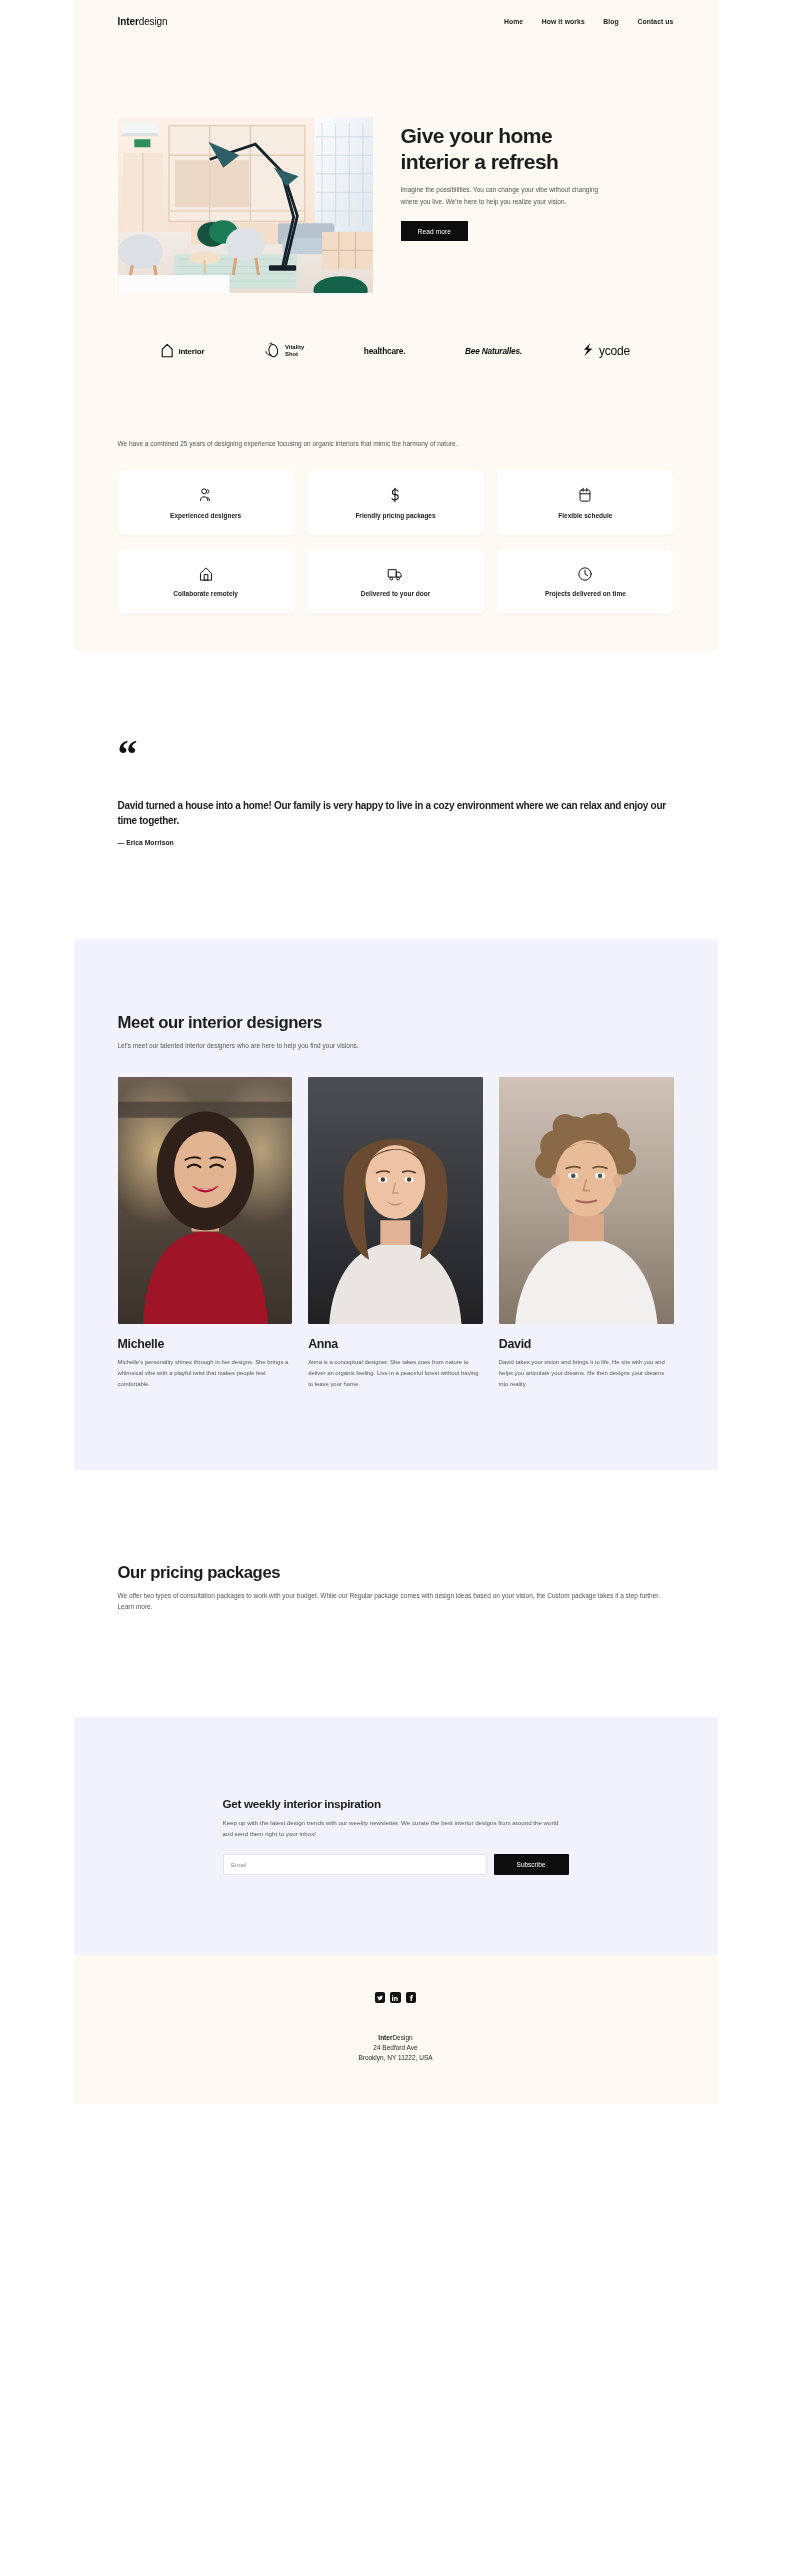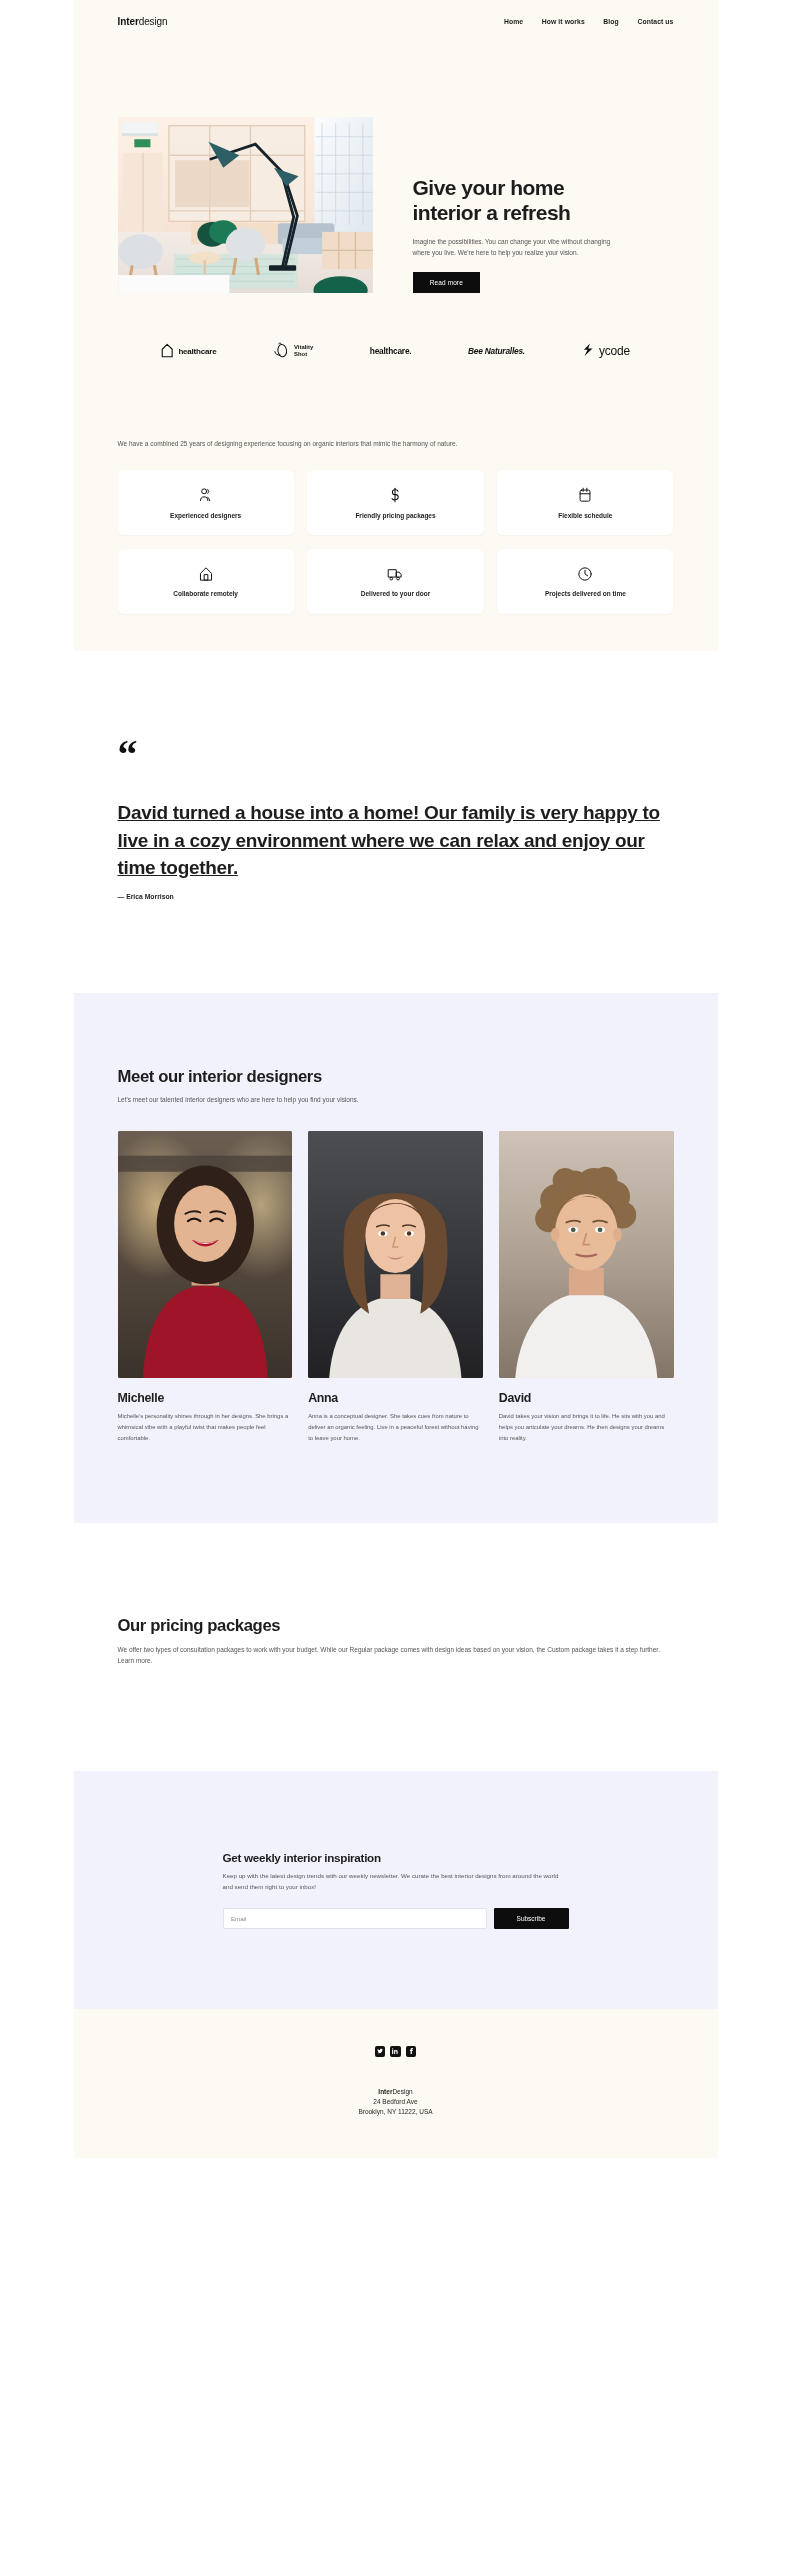--- a/index.html
+++ b/index.html
@@ -22,21 +22,21 @@
   
   .header { height:43px; display:flex; align-items:center; }
   .header-inner { width:556px; margin:0 auto; display:flex; align-items:center; justify-content:space-between; }
   .logo { font-size:10px; letter-spacing:-0.1px; color:#111; }
   .logo b { font-weight:700; }
   .logo span { font-weight:400; }
   .nav { display:flex; gap:18.5px; }
   .nav a { font-size:6.8px; font-weight:600; color:#1d1d1d; text-decoration:none; letter-spacing:0.1px; }
 
   
-  .hero { display:flex; gap:40px; padding:74px 0 0 0; align-items:flex-end; }
+  .hero { display:flex; gap:28px; padding:74px 0 0 0; align-items:flex-start; }
   .hero-img-box { width:255px; height:176px; flex:none; overflow:hidden; position:relative; }
   .hero-copy { flex:1; padding-top:6.2px; }
   .hero-title { font-size:21px; line-height:1.22; font-weight:700; letter-spacing:-0.5px; color:#1d1d1d; }
   .hero-sub { margin-top:10px; font-size:6.5px; line-height:1.75; color:#555; max-width:204px; }
   .btn-dark {
     display:inline-block; margin-top:13.6px; background:#0d0d0d; color:#fff;
     font-size:6.5px; padding:6.8px 17.3px; border:none; cursor:pointer;
     font-family:inherit; letter-spacing:0.1px;
   }
 
@@ -57,21 +57,21 @@
     display:flex; flex-direction:column; align-items:center; justify-content:center; gap:8.6px;
     box-shadow:0 0.6px 1.9px rgba(0,0,0,0.04);
   }
   .card .ico { width:16px; height:16px; display:flex; align-items:center; justify-content:center; }
   .card .ico svg { width:16px; height:16px; display:block; }
   .card .ctxt { font-size:6.5px; font-weight:600; color:#1d1d1d; }
 
   
   .quote-sec { padding:90px 0 93px; }
   .qmark { font-size:40px; line-height:0.7; font-weight:900; color:#111; letter-spacing:-2.5px; font-family:"Liberation Serif", serif; }
-  .quote-txt { margin-top:30px; font-size:19px; font-weight:700; line-height:1.45; letter-spacing:-0.3px; color:#1d1d1d; max-width:550px;text-decoration:underline; }
+  .quote-txt { margin-top:30px; font-size:10px; font-weight:700; line-height:1.45; letter-spacing:-0.3px; color:#1d1d1d; max-width:550px; }
   .quote-by { margin-top:11px; font-size:6.8px; font-weight:700; color:#1d1d1d; }
 
   
   .des-sec { padding:74px 0 80px; }
   .des-grid { display:grid; grid-template-columns:repeat(3,1fr); gap:16px; margin-top:26px; }
   .des-photo { width:100%; height:247px; border-radius:1.9px; overflow:hidden; position:relative; }
   .des-name { margin-top:12.4px; font-size:12.4px; font-weight:700; letter-spacing:-0.3px; color:#1d1d1d; }
   .des-bio { margin-top:6.2px; font-size:5.9px; line-height:1.85; color:#555; }
 
   
@@ -246,21 +246,21 @@
       </div>
     </section>
 
     <div class="logostrip">
       <div class="logoitem">
         <span>
           <svg width="12.4" height="15" viewBox="0 0 20 24" fill="none" stroke="#111" stroke-width="1.8">
             <path d="M10 2 L18 10 L18 22 L2 22 L2 10 Z" stroke-linejoin="round"></path>
           </svg>
         </span>
-        <span class="lbl">healthcare</span>
+        <span class="lbl">interior</span>
       </div>
 
       <div class="logoitem">
         <span>
           <svg width="16" height="16" viewBox="0 0 26 26" fill="none" stroke="#111" stroke-width="1.6">
             <ellipse cx="15" cy="14" rx="7" ry="10" transform="rotate(-8 15 14)"></ellipse>
             <path d="M14 4 C13 1 10 1 9 3" stroke-linecap="round"></path>
             <path d="M3 15 a7 7 0 0 0 9 6 a7 7 0 0 1 -9 -6 Z" fill="#111" stroke="none"></path>
             <path d="M3 15 a7 7 0 0 0 9 6"></path>
           </svg>

